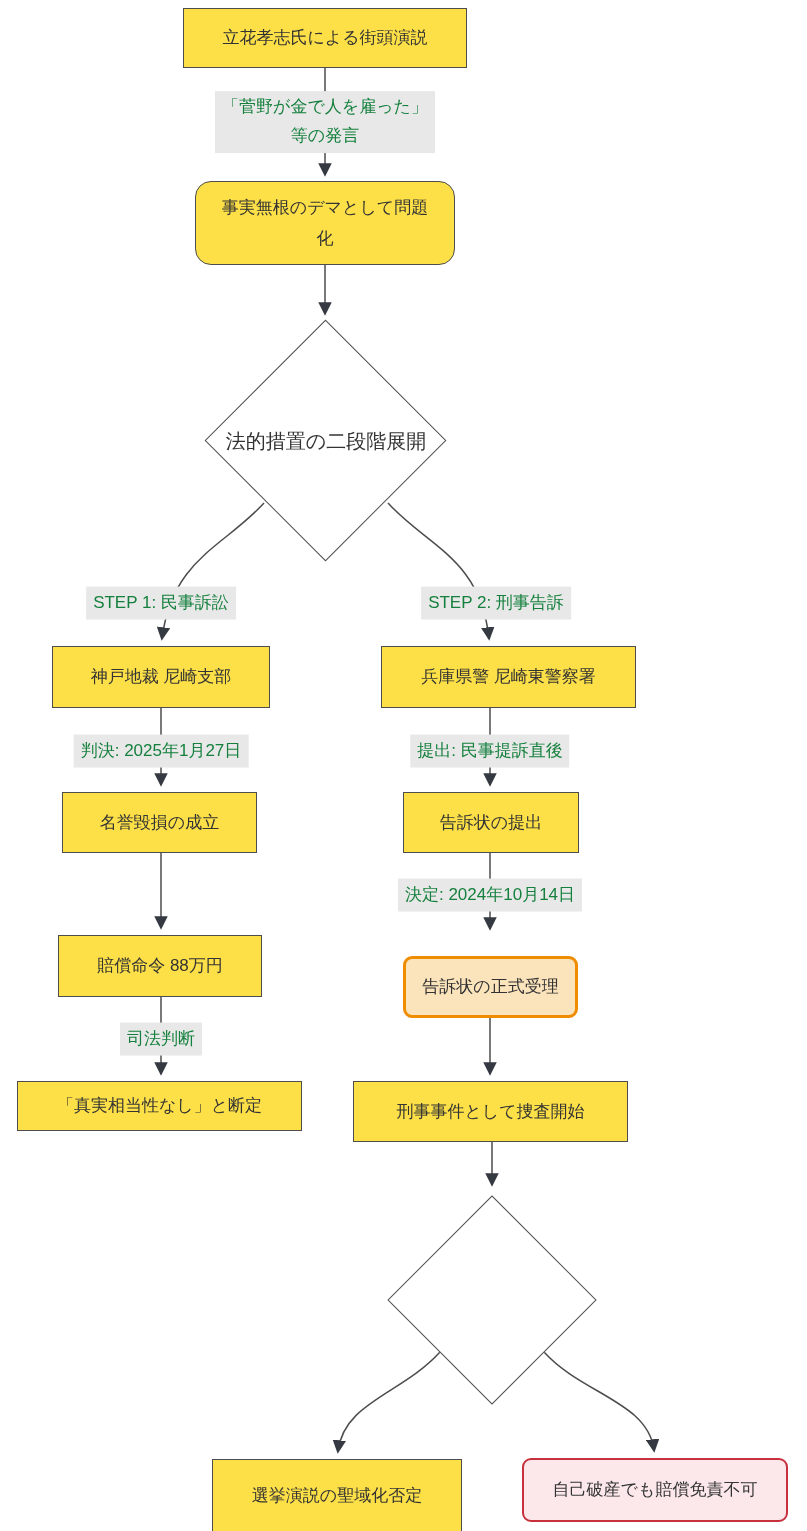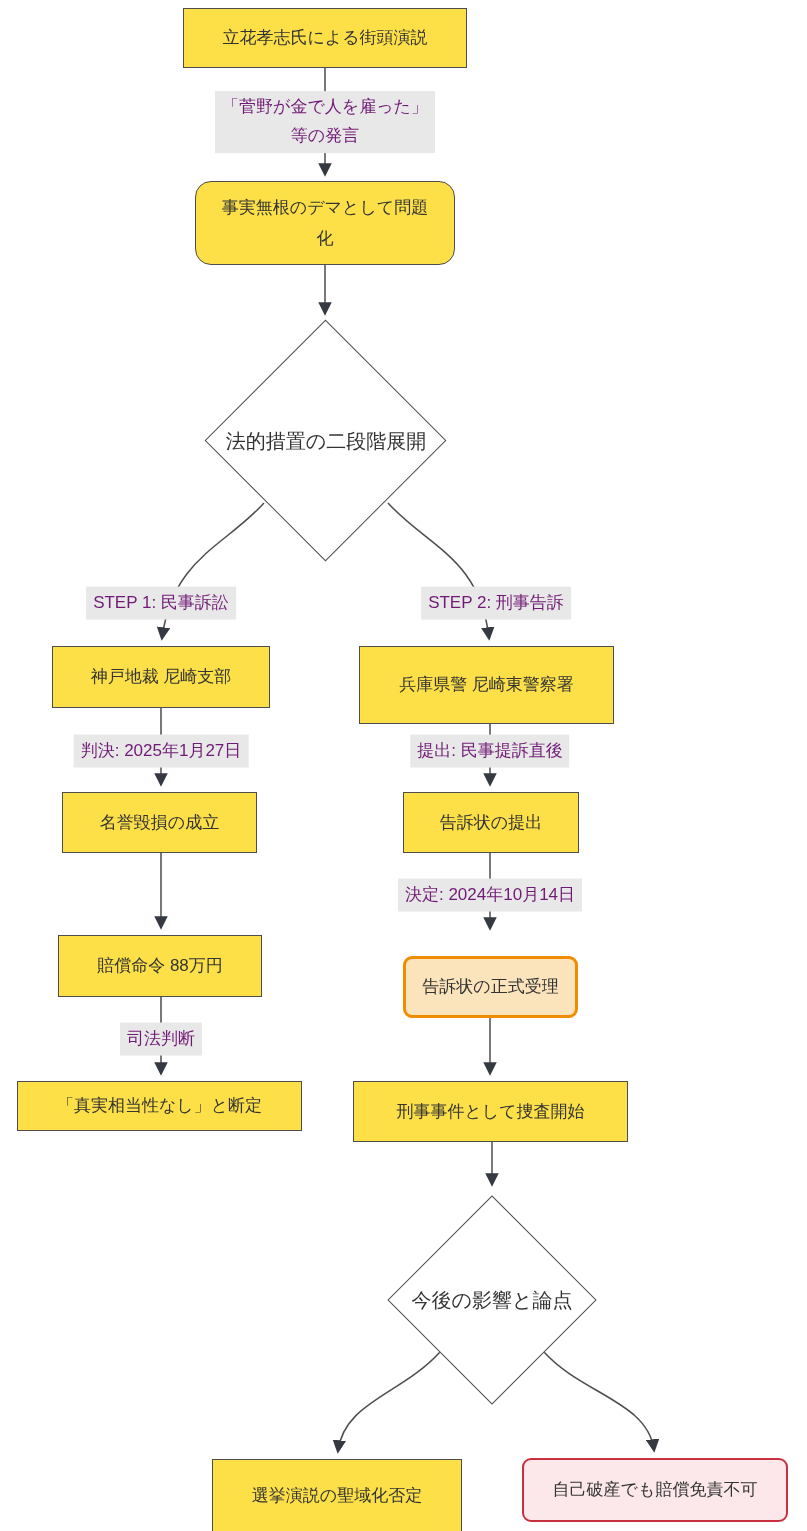--- a/index.html
+++ b/index.html
@@ -21,30 +21,30 @@
   .diamond-shape{
     position:absolute;box-sizing:border-box;background:#ffffff;
     border:1.4px solid #4d4d4d;transform:rotate(45deg);z-index:1;
   }
   .diamond-text{
     position:absolute;display:flex;align-items:center;justify-content:center;
     text-align:center;font-size:20px;color:#333333;z-index:2;
   }
   .edge-label{
     position:absolute;transform:translate(-50%,-50%);
-    background:#e8e8e8;color:#701a75;font-size:17px;line-height:1.7;
+    background:#e8e8e8;color:#15803d;font-size:17px;line-height:1.7;
     padding:2px 7px;text-align:center;white-space:pre-line;z-index:3;
   }
   
   #n-speech{left:183px;top:8px;width:284px;height:60px;}
   #n-dema{left:195px;top:181px;width:260px;height:84px;}
   #d1{left:240px;top:355px;width:171px;height:171px;}
   #d1-text{left:205px;top:421px;width:242px;height:40px;}
   #n-court{left:52px;top:646px;width:218px;height:62px;}
-  #n-police{left:359px;top:646px;width:255px;height:78px;}
+  #n-police{left:381px;top:646px;width:255px;height:62px;}
   #n-defamation{left:62px;top:792px;width:195px;height:61px;}
   #n-complaint{left:403px;top:792px;width:176px;height:61px;}
   #n-compensation{left:58px;top:935px;width:204px;height:62px;}
   #n-acceptance{left:403px;top:956px;width:175px;height:62px;}
   #n-ruling{left:17px;top:1081px;width:285px;height:50px;}
   #n-investigation{left:353px;top:1081px;width:275px;height:61px;}
   #d2{left:418px;top:1226px;width:148px;height:148px;}
   #d2-text{left:390px;top:1280px;width:204px;height:40px;}
   #n-sanctity{left:212px;top:1459px;width:250px;height:74px;}
   #n-bankruptcy{left:522px;top:1458px;width:266px;height:64px;}
@@ -103,21 +103,20 @@
 
   <div class="node" id="n-compensation">賠償命令 88万円</div>
 
   <div class="node hl-orange" id="n-acceptance">告訴状の正式受理</div>
 
   <div class="node" id="n-ruling">「真実相当性なし」と断定</div>
 
   <div class="node" id="n-investigation">刑事事件として捜査開始</div>
 
   <div class="diamond-shape" id="d2"></div>
-  <div class="diamond-text" id="d2-text">今後の影響と論点</div>
 
   <div class="node" id="n-sanctity">選挙演説の聖域化否定</div>
 
   <div class="node hl-red" id="n-bankruptcy">自己破産でも賠償免責不可</div>
 
   <div class="edge-label" id="l-statement">「菅野が金で人を雇った」
 等の発言</div>
   <div class="edge-label" id="l-step1">STEP 1: 民事訴訟</div>
   <div class="edge-label" id="l-step2">STEP 2: 刑事告訴</div>
   <div class="edge-label" id="l-judgment">判決: 2025年1月27日</div>

